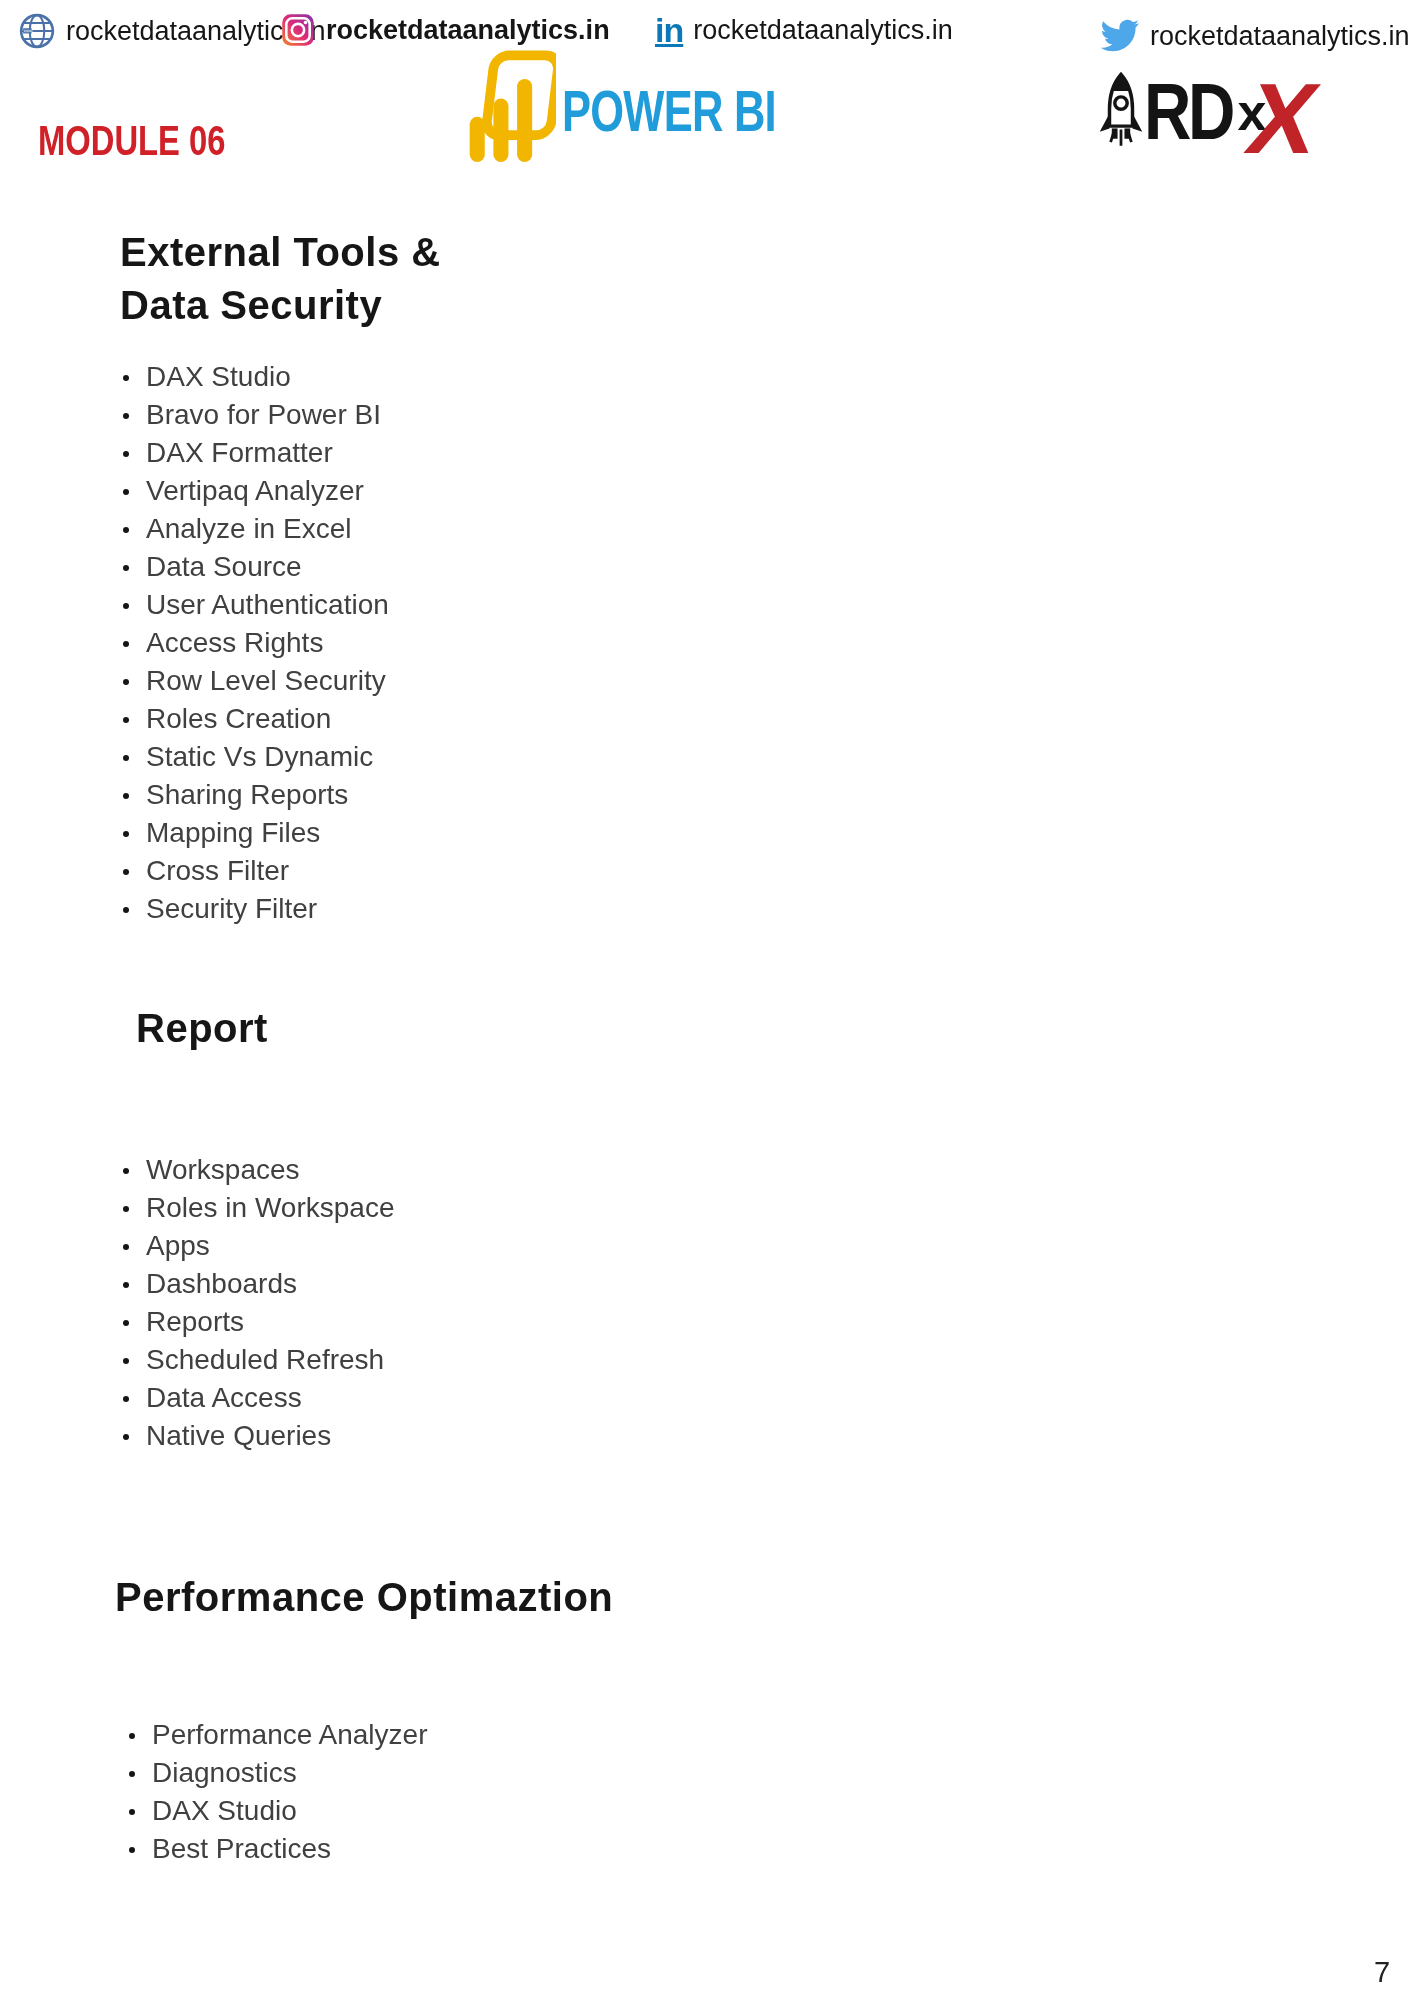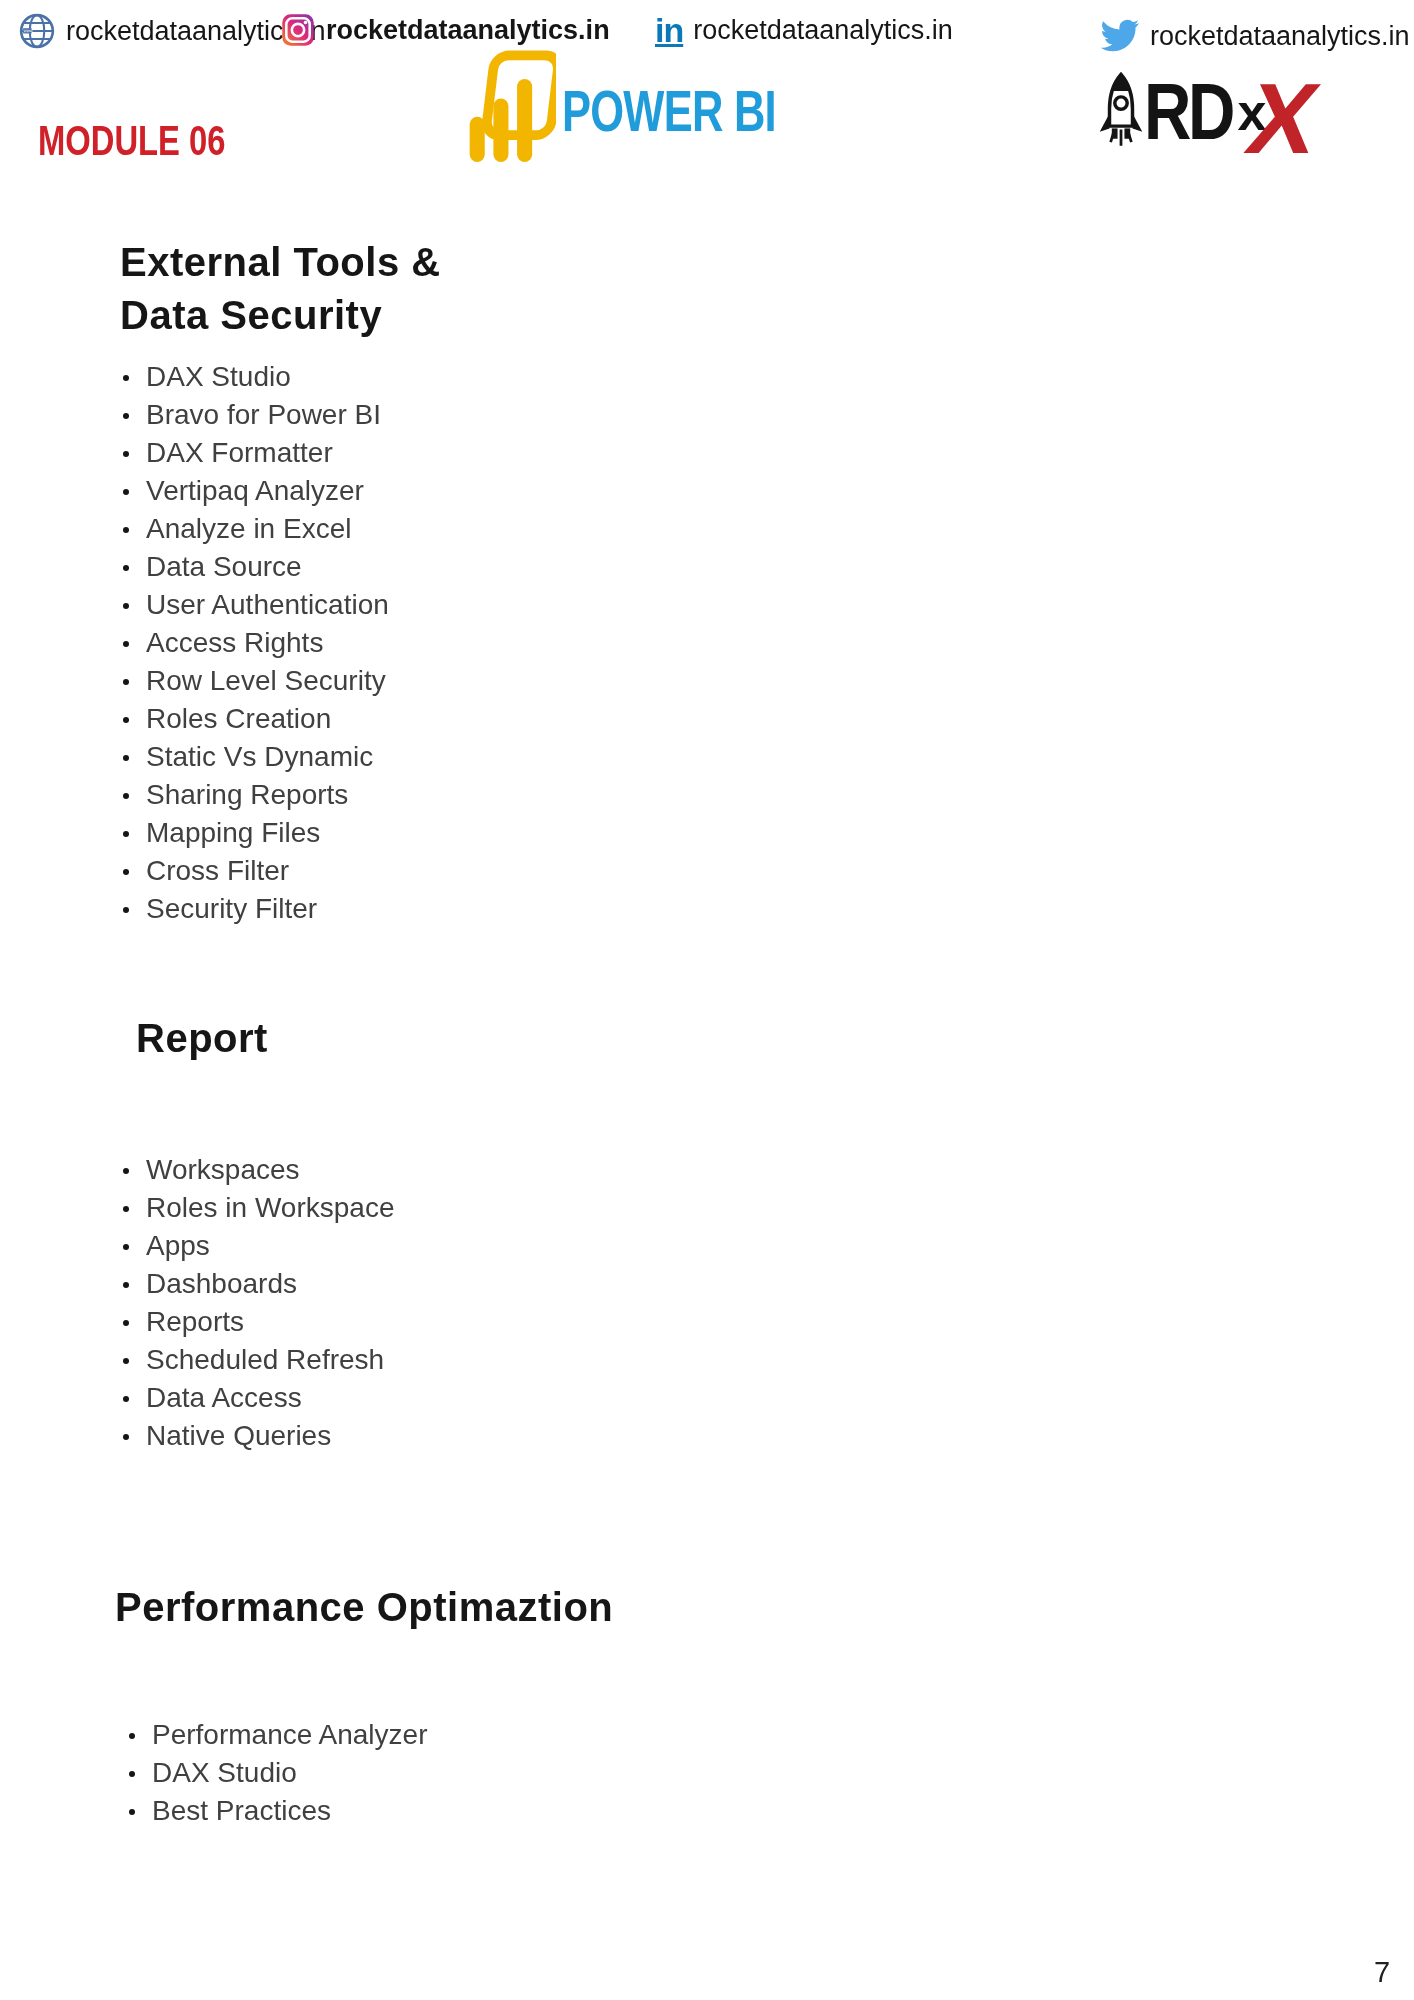--- a/index.html
+++ b/index.html
@@ -28,21 +28,21 @@
   .pbi-text{position:absolute;left:562px;top:82px;font-size:58px;line-height:58px;font-weight:800;
     color:var(--powerbi-blue);transform:scaleX(0.75);transform-origin:left center;letter-spacing:-1px;}
   .rdx{position:absolute;left:1098px;top:66px;height:92px;display:flex;align-items:center;}
   .rdx-rd{font-weight:900;font-size:80px;line-height:66px;color:#141414;letter-spacing:-4px;
     transform:scaleX(0.82);transform-origin:left bottom;display:inline-block;}
   .rdx-xsmall{font-weight:900;font-size:52px;line-height:46px;color:#141414;display:inline-block;margin-left:-14px;}
   .rdx-xbig{font-weight:900;font-size:100px;line-height:74px;color:var(--rdx-red);display:inline-block;
     margin-left:-16px;margin-bottom:-12px;transform:skewX(-12deg);}
 
   
-  .sec-title{position:absolute;font-weight:700;font-size:40px;color:#161616;letter-spacing:0.5px;margin-top:10px;}
+  .sec-title{position:absolute;font-weight:700;font-size:40px;color:#161616;letter-spacing:0.5px;}
   .sec-list{position:absolute;list-style:none;font-size:28px;color:#404040;}
   .sec-list li{position:relative;line-height:38px;padding-left:25px;}
   .sec-list li::before{content:"";position:absolute;left:2px;top:17px;width:6px;height:6px;border-radius:50%;background:#151515;}
 
   .sec1 .sec-title{left:120px;top:226px;line-height:53px;}
   .sec1 .sec-list{left:121px;top:358px;}
   .sec2 .sec-title{left:136px;top:1004px;line-height:49px;}
   .sec2 .sec-list{left:121px;top:1151px;}
   .sec3 .sec-title{left:115px;top:1573px;line-height:49px;}
   .sec3 .sec-list{left:127px;top:1674px;margin-top:42px;}
@@ -170,19 +170,20 @@
         <li>Native Queries</li>
       </ul>
   </section>
 
   <section class="sec sec3">
     <h2 class="sec-title">
         <div>Performance Optimaztion</div>
       </h2>
     <ul class="sec-list">
         <li>Performance Analyzer</li>
+        <li>Diagnostics</li>
         <li>DAX Studio</li>
         <li>Best Practices</li>
       </ul>
   </section>
 
   <div class="pagenum">7</div>
 </div>
 
 </body></html>

